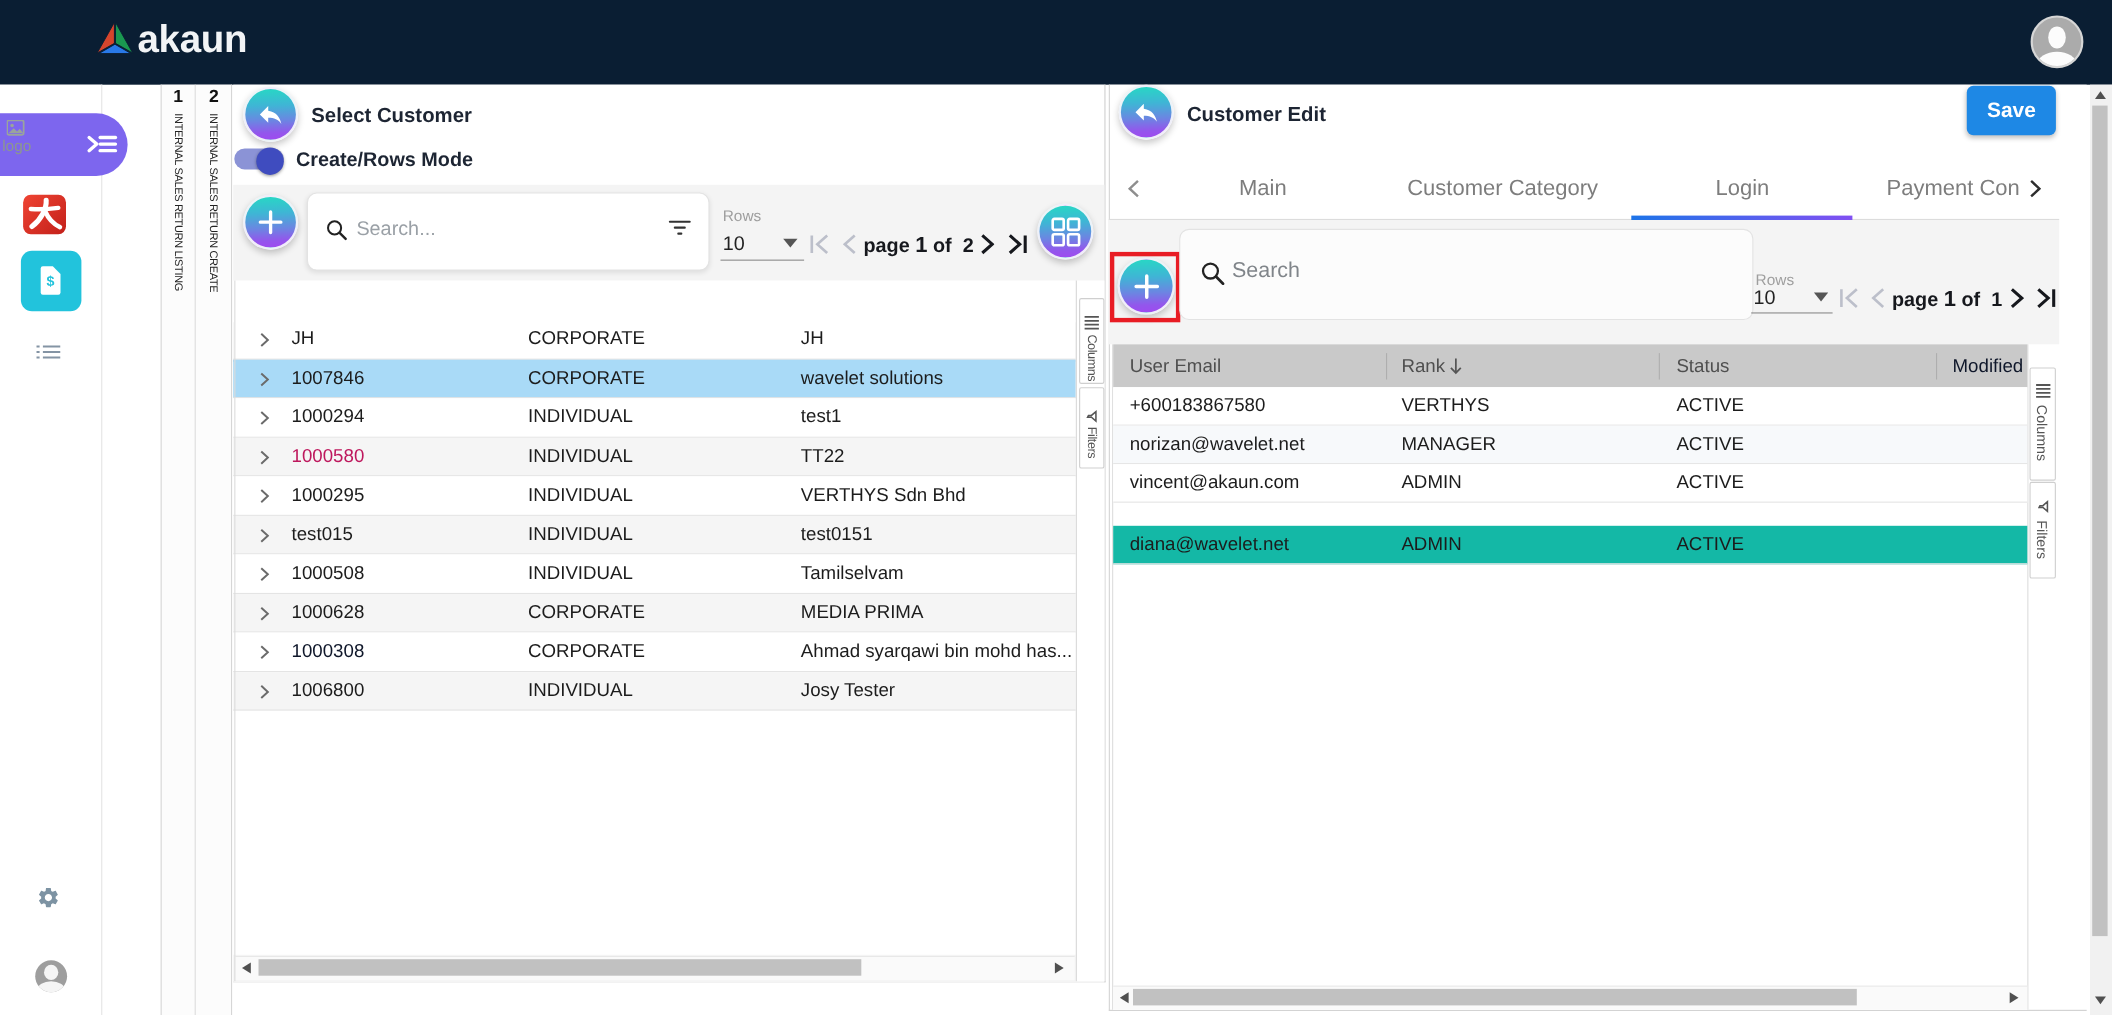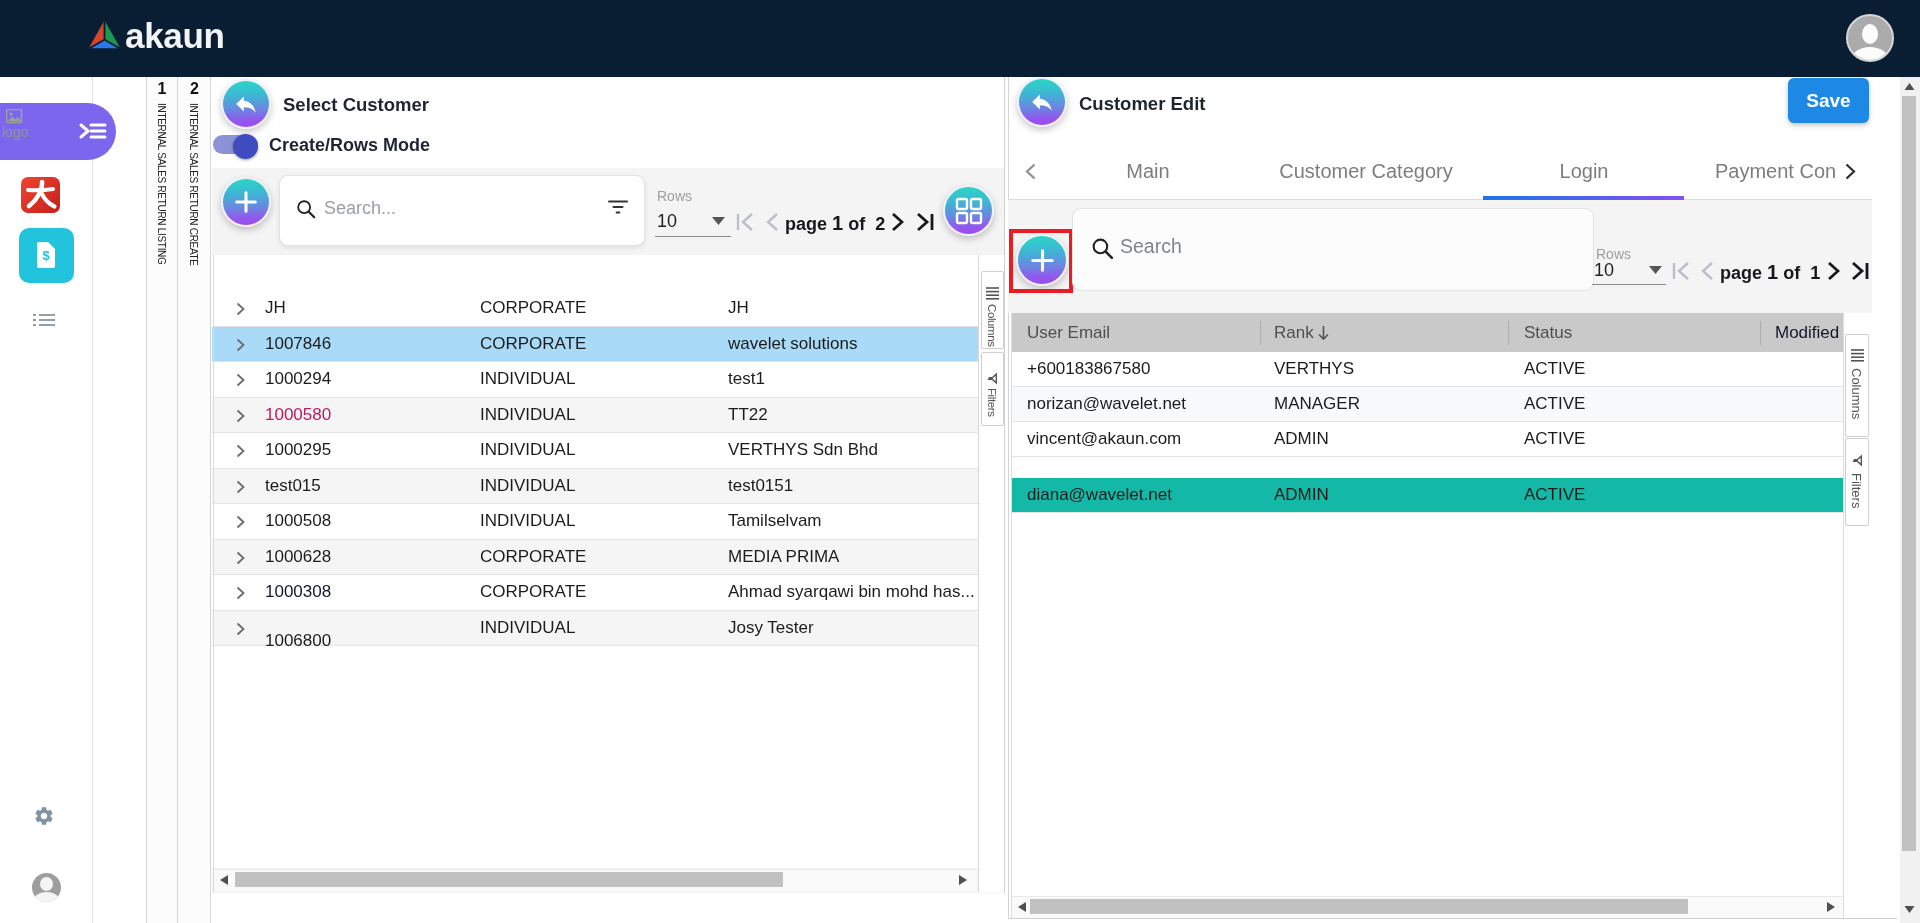--- a/index.html
+++ b/index.html
@@ -236,21 +236,21 @@
       <path d="M1.5 1.5 L7.5 7 L1.5 12.5" fill="none" stroke="#6b6b6b" stroke-width="1.8"></path>
     </svg>
   <div class="abs" style="left:53px;top:7px;font-size:17px;color:#0f172a;">1000308</div>
   <div class="abs" style="left:268px;top:7px;font-size:17px;color:#1c1c1c;">CORPORATE</div>
   <div class="abs" style="left:516px;top:7px;font-size:17px;color:#1c1c1c;">Ahmad syarqawi bin mohd has...</div>
 </div>
 <div class="abs" style="left:212px;top:610.5px;width:766px;height:35.5px;background:#f5f5f5;border-bottom:1px solid #e4e4e4;">
   <svg class="abs" style="left:24px;top:11px;" width="9" height="14" viewBox="0 0 9 14">
       <path d="M1.5 1.5 L7.5 7 L1.5 12.5" fill="none" stroke="#6b6b6b" stroke-width="1.8"></path>
     </svg>
-  <div class="abs" style="left:53px;top:20px;font-size:17px;color:#1c1c1c;">1006800</div>
+  <div class="abs" style="left:53px;top:7px;font-size:17px;color:#1c1c1c;">1006800</div>
   <div class="abs" style="left:268px;top:7px;font-size:17px;color:#1c1c1c;">INDIVIDUAL</div>
   <div class="abs" style="left:516px;top:7px;font-size:17px;color:#1c1c1c;">Josy Tester</div>
 </div>
 
 <div class="abs" style="left:978px;top:255px;width:26px;height:637px;background:#fff;"></div>
 <div class="abs" style="left:981px;top:271px;width:23px;height:78px;background:#fff;border:1px solid #cfcfcf;border-radius:2px;"></div>
 <svg class="abs" style="left:985px;top:287px;" width="15" height="13" viewBox="0 0 15 13">
     <g stroke="#555" stroke-width="1.6">
       <line x1="1" y1="1" x2="14" y2="1"></line>
       <line x1="1" y1="4.6" x2="14" y2="4.6"></line>

